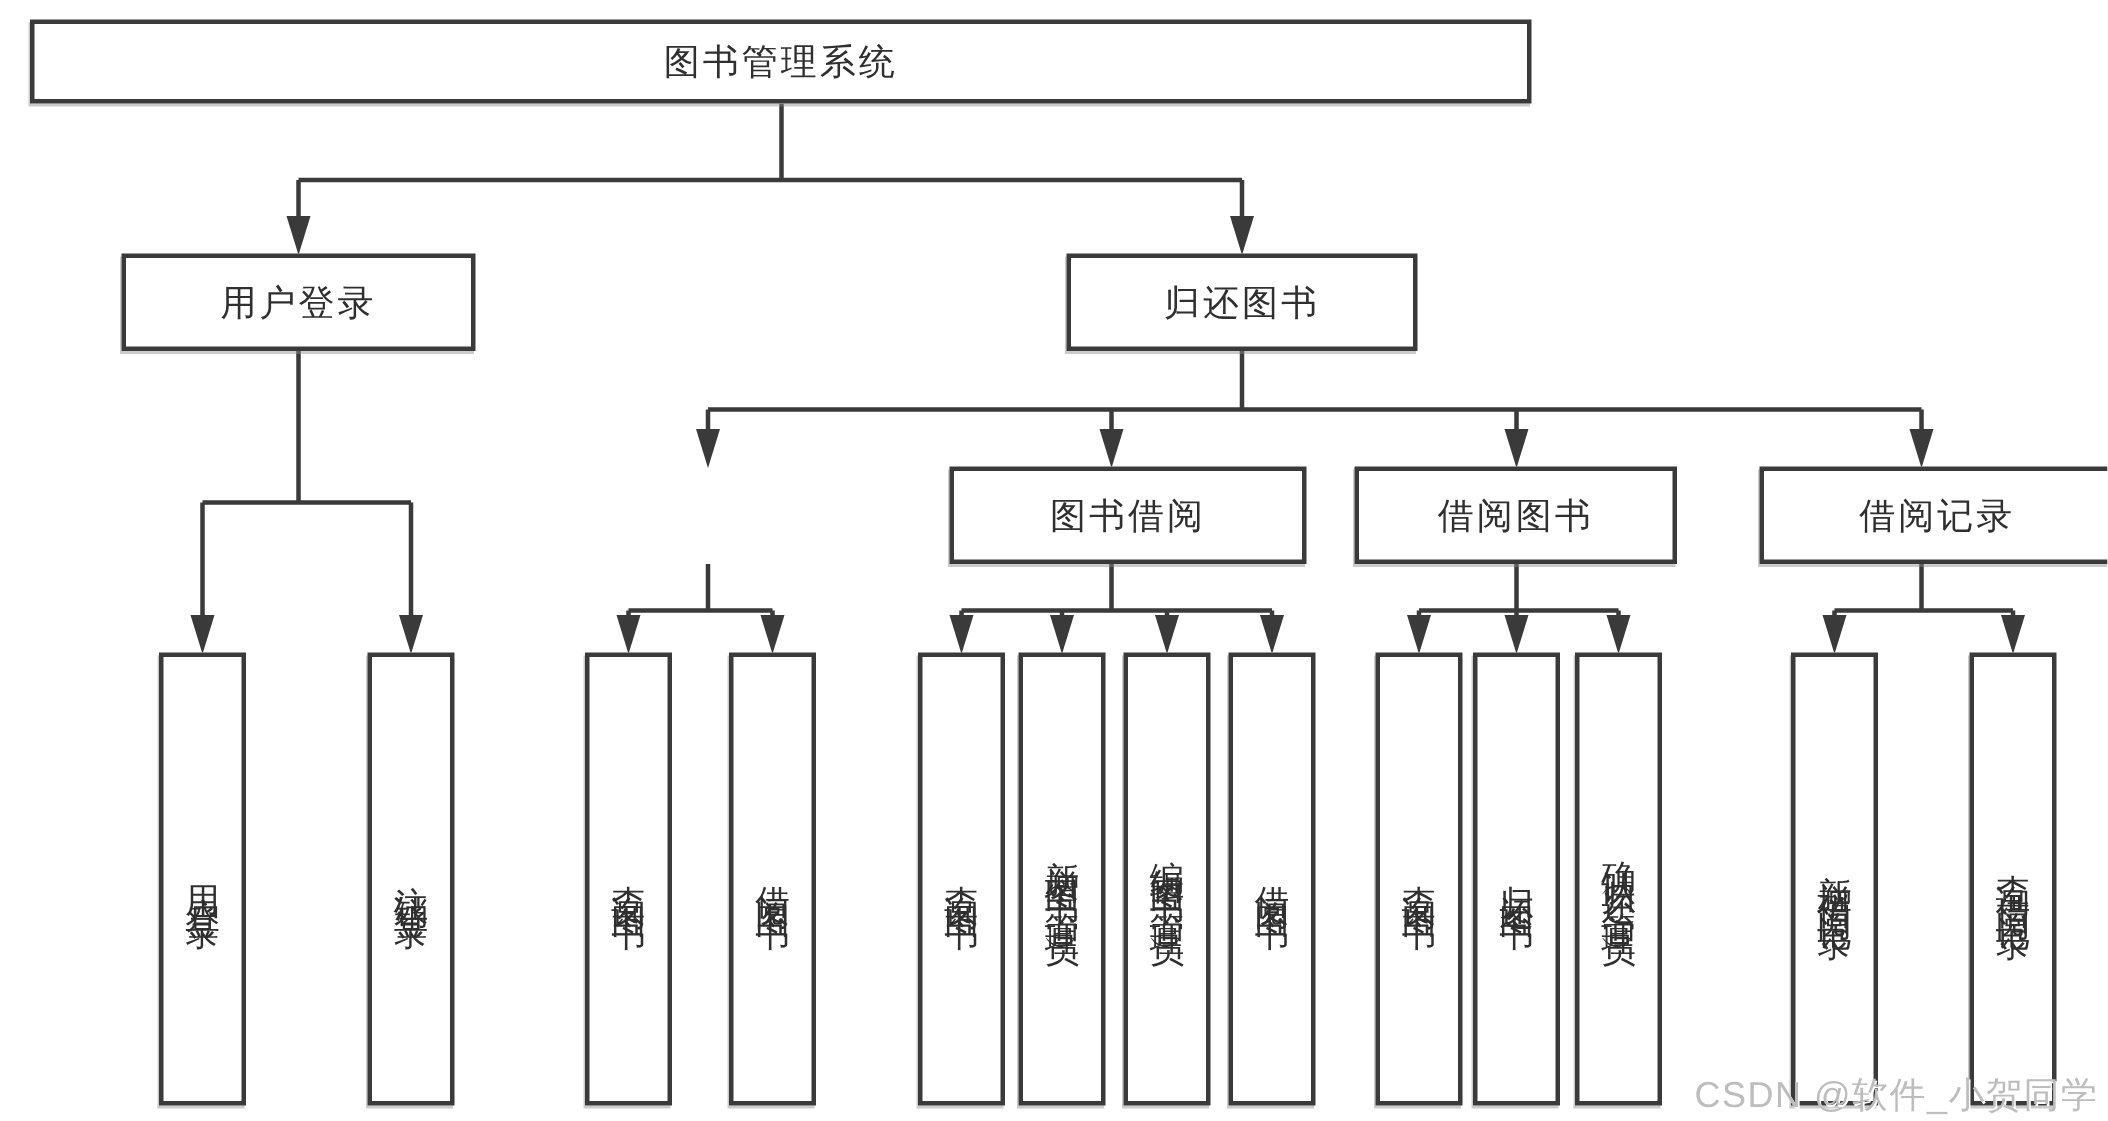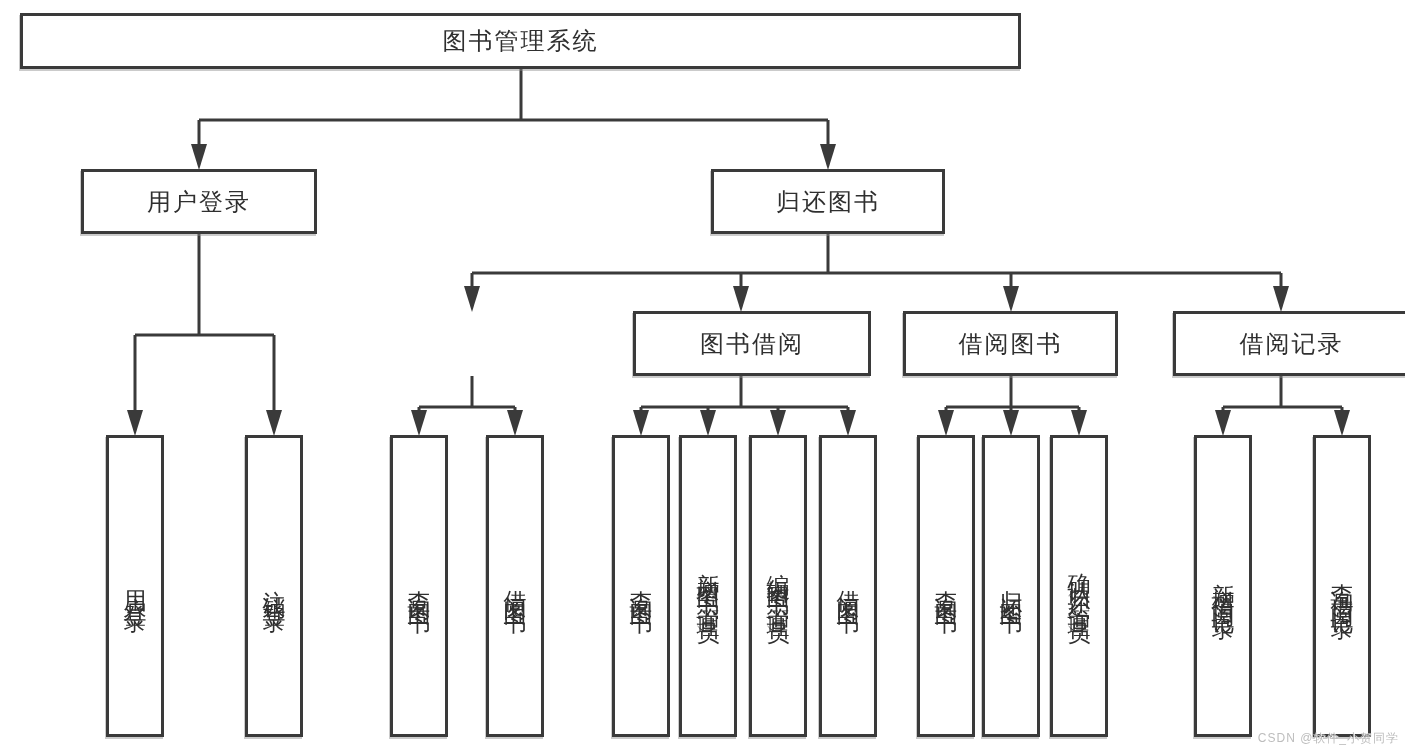--- a/index.html
+++ b/index.html
@@ -39,23 +39,23 @@
     white-space: nowrap;
   }
   .leaf {
     writing-mode: vertical-rl;
     font-size: 23px;
     letter-spacing: 7px;
     line-height: 1;
   }
   .watermark {
     position: absolute;
-    top: 730px;
+    top: 714px;
     right: 6px;
-    font-size: 12px;
+    font-size: 24px;
     letter-spacing: 1px;
     color: #bdbdbd;
     text-shadow: 1px 1px 0 #ffffff;
     white-space: nowrap;
     pointer-events: none;
   }
 </style>
 </head>
 <body>
 

